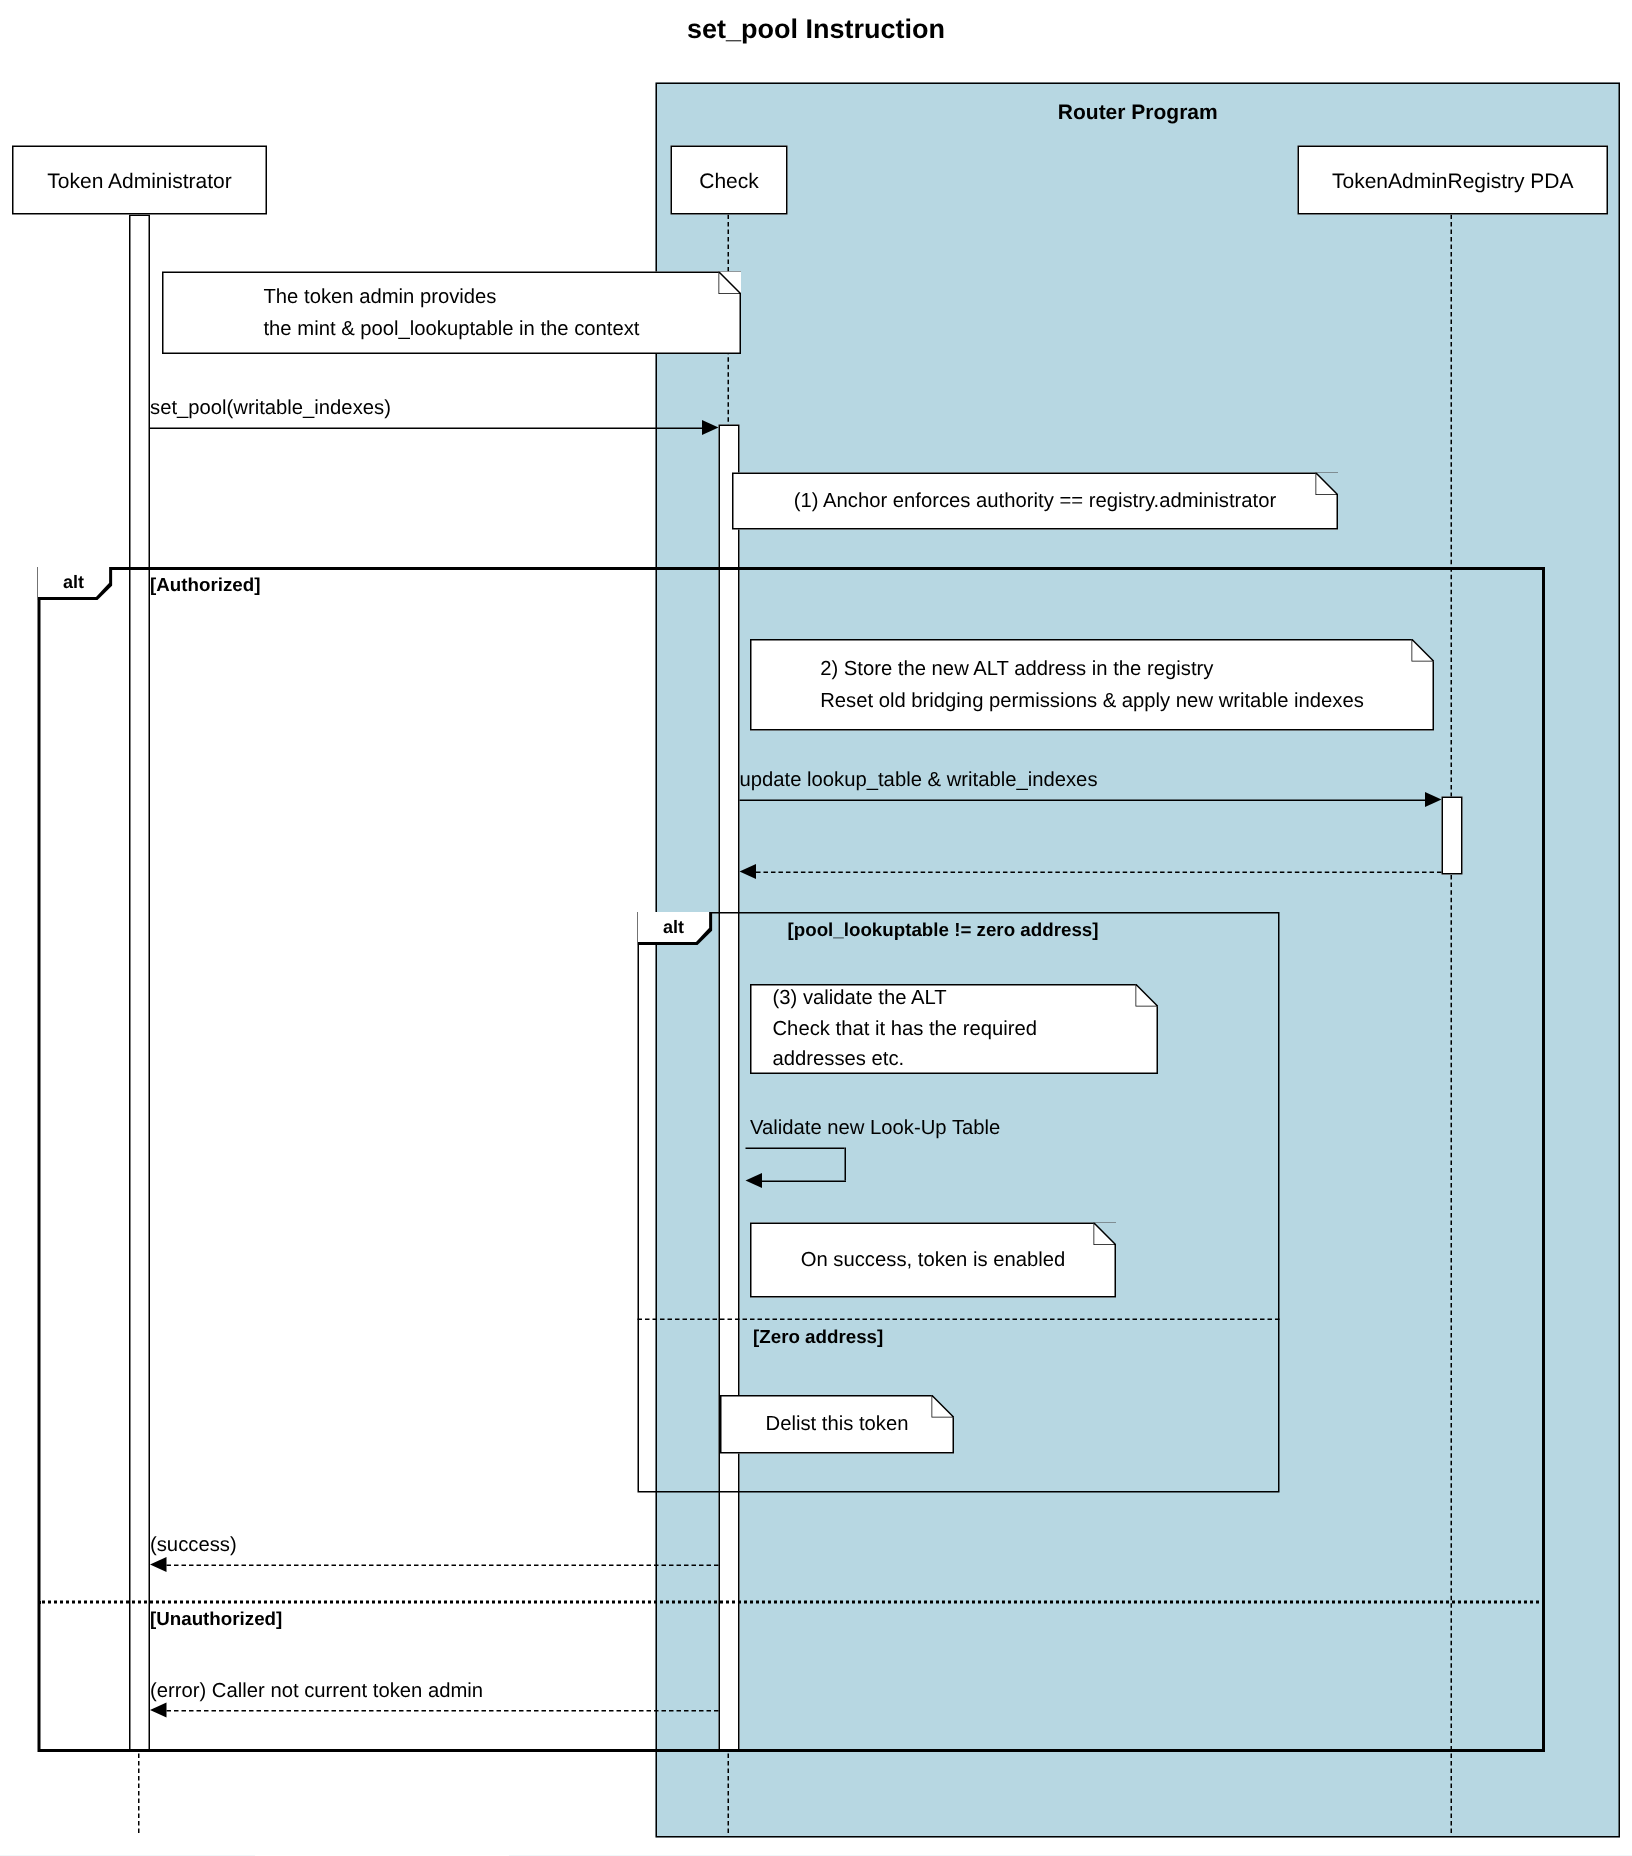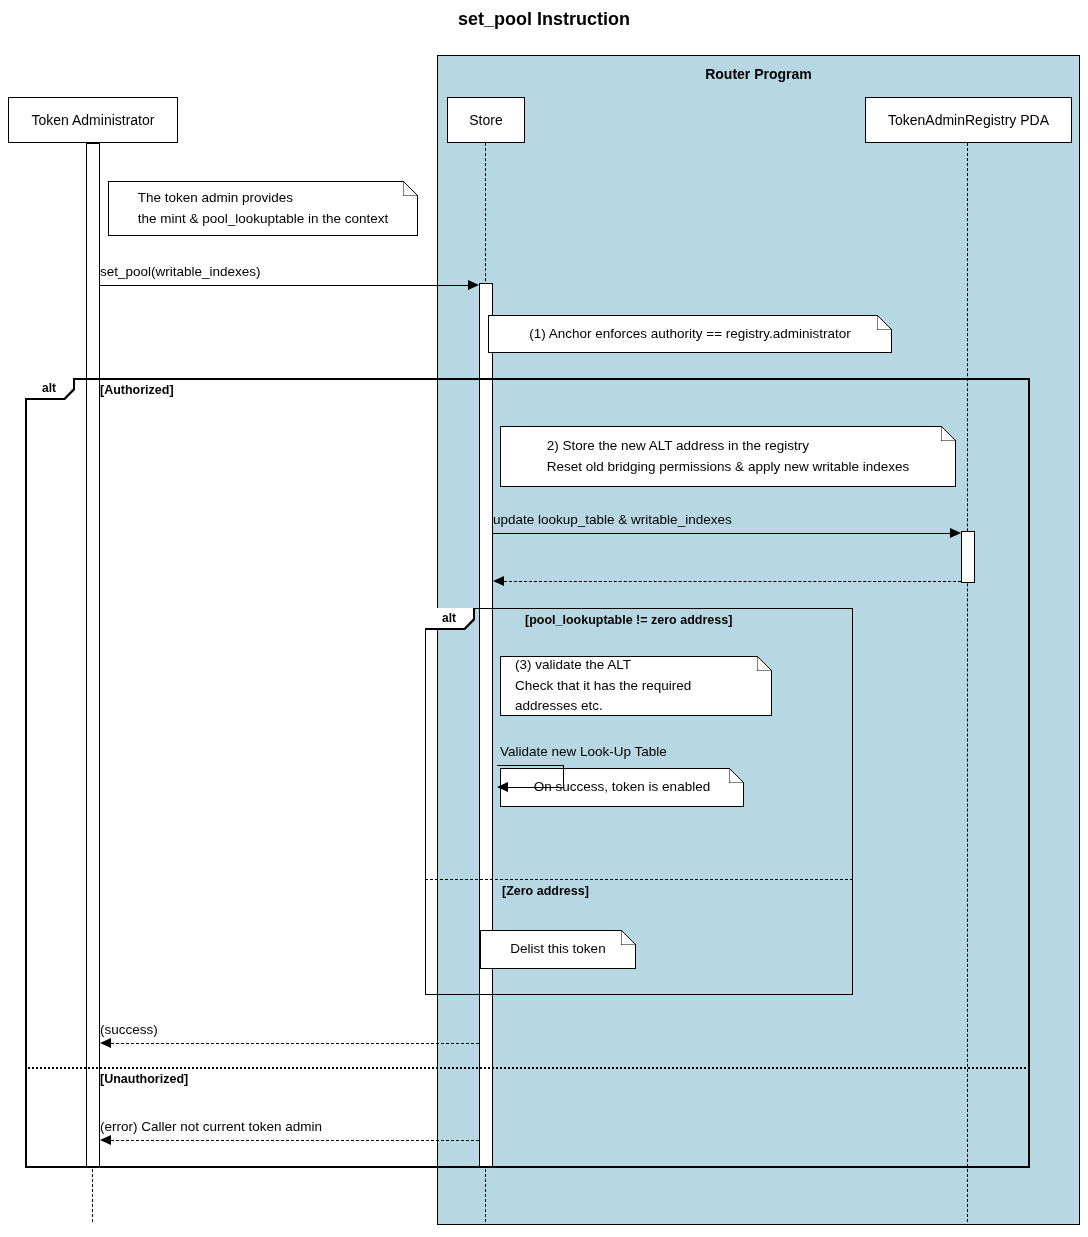--- a/index.html
+++ b/index.html
@@ -62,21 +62,21 @@
   </div>
 
   <div class="lifeline" style="left:92px"></div>
   <div class="lifeline" style="left:485px"></div>
   <div class="lifeline" style="left:967px"></div>
 
   <div class="participant" style="left:8px;width:170px">
     <span>Token Administrator</span>
   </div>
   <div class="participant" style="left:447px;width:78px">
-    <span>Store</span>
+    <span>Check</span>
   </div>
   <div class="participant" style="left:865px;width:207px">
     <span>TokenAdminRegistry PDA</span>
   </div>
 
   <div class="activation" style="left:86px;top:143px;height:1025px"></div>
   <div class="activation" style="left:479px;top:283px;height:885px"></div>
   <div class="activation" style="left:961px;top:531px;height:52px"></div>
 
   <div class="alt-frame outer" style="left:25px;top:378px;width:1005px;height:790px"></div>
@@ -88,21 +88,21 @@
   <div class="guard" style="left:100px;top:1072px">[Unauthorized]</div>
 
   <div class="alt-frame" style="left:425px;top:608px;width:428px;height:387px"></div>
   <div class="alt-tag" style="left:425px;top:608px">
     <div class="alt-tag-inner">alt</div>
   </div>
   <div class="guard" style="left:525px;top:613px">[pool_lookuptable != zero address]</div>
   <div class="divider inner" style="left:425px;top:879px;width:428px"></div>
   <div class="guard" style="left:502px;top:884px">[Zero address]</div>
 
-  <div class="note" style="left:108px;top:181px;width:310px;height:55px">
+  <div class="note" style="left:108px;top:181px;width:386px;height:55px">
     <svg class="fold" viewBox="0 0 15 15">
       <path class="fold-cut" d="M0,0 L15,0 L15,15 Z"></path>
         <path class="fold-flap" d="M0,0 L15,15 L0,15 Z"></path>
     </svg>
     <span class="note-text">The token admin provides
  the mint &amp; pool_lookuptable in the context</span>
   </div>
 
   <div class="note on-blue" style="left:488px;top:315px;width:404px;height:38px">
     <svg class="fold" viewBox="0 0 15 15">
@@ -123,21 +123,21 @@
 
   <div class="note on-blue" style="left:500px;top:656px;width:272px;height:60px">
     <svg class="fold" viewBox="0 0 15 15">
       <path class="fold-cut" d="M0,0 L15,0 L15,15 Z"></path>
         <path class="fold-flap" d="M0,0 L15,15 L0,15 Z"></path>
     </svg>
     <span class="note-text">(3) validate the ALT
 Check that it has the required addresses etc.</span>
   </div>
 
-  <div class="note on-blue" style="left:500px;top:768px;width:244px;height:39px">
+  <div class="note on-blue" style="left:500px;top:815px;width:244px;height:50px">
     <svg class="fold" viewBox="0 0 15 15">
       <path class="fold-cut" d="M0,0 L15,0 L15,15 Z"></path>
         <path class="fold-flap" d="M0,0 L15,15 L0,15 Z"></path>
     </svg>
     <span class="note-text">On success, token is enabled</span>
   </div>
 
   <div class="note on-blue" style="left:480px;top:930px;width:156px;height:39px">
     <svg class="fold" viewBox="0 0 15 15">
       <path class="fold-cut" d="M0,0 L15,0 L15,15 Z"></path>

